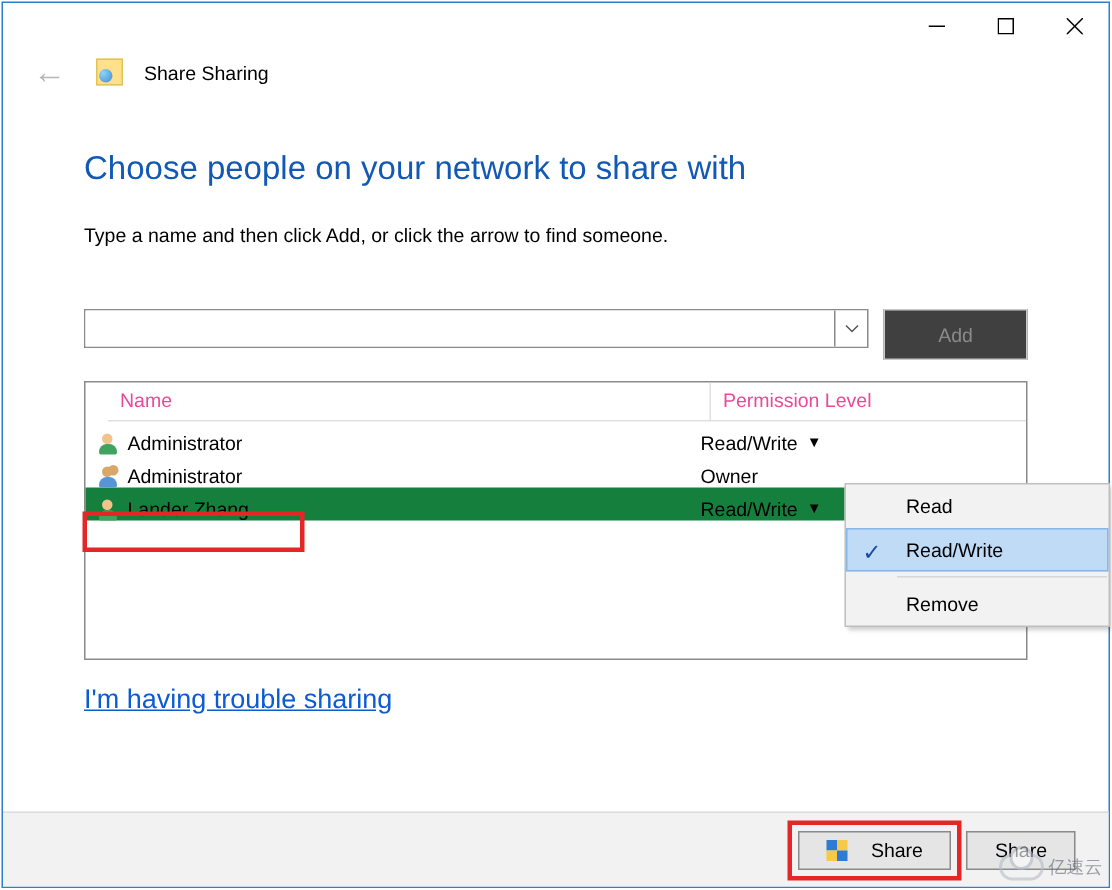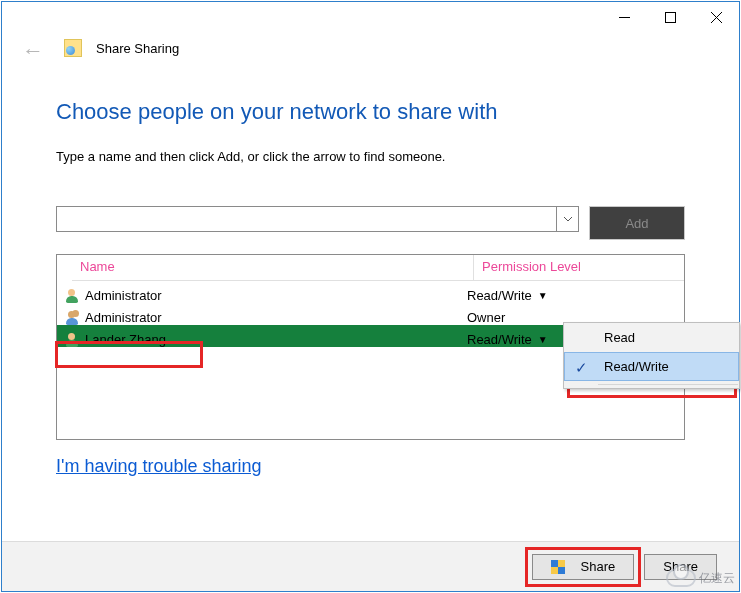--- a/index.html
+++ b/index.html
@@ -164,20 +164,21 @@
     </div>
   </div>
 
 </div>
 
 <div class="context-menu">
   <div id="menu-items">
       <div class="menu-item"><span>Read</span></div>
       <div class="menu-item selected"><span class="check-cell">✓</span><span>Read/Write</span></div>
       <div class="menu-sep"></div>
+      <div class="menu-item"><span>Remove</span></div>
     </div>
 </div>
 
 <div class="redbox" style="top:341px; left:55px; width:148px; height:27px;"></div>
 
 <div class="redbox" style="top:371px; left:567px; width:170px; height:27px;"></div>
 
 <div class="watermark">
   <span class="cloud"></span>
   <span>亿速云</span>

